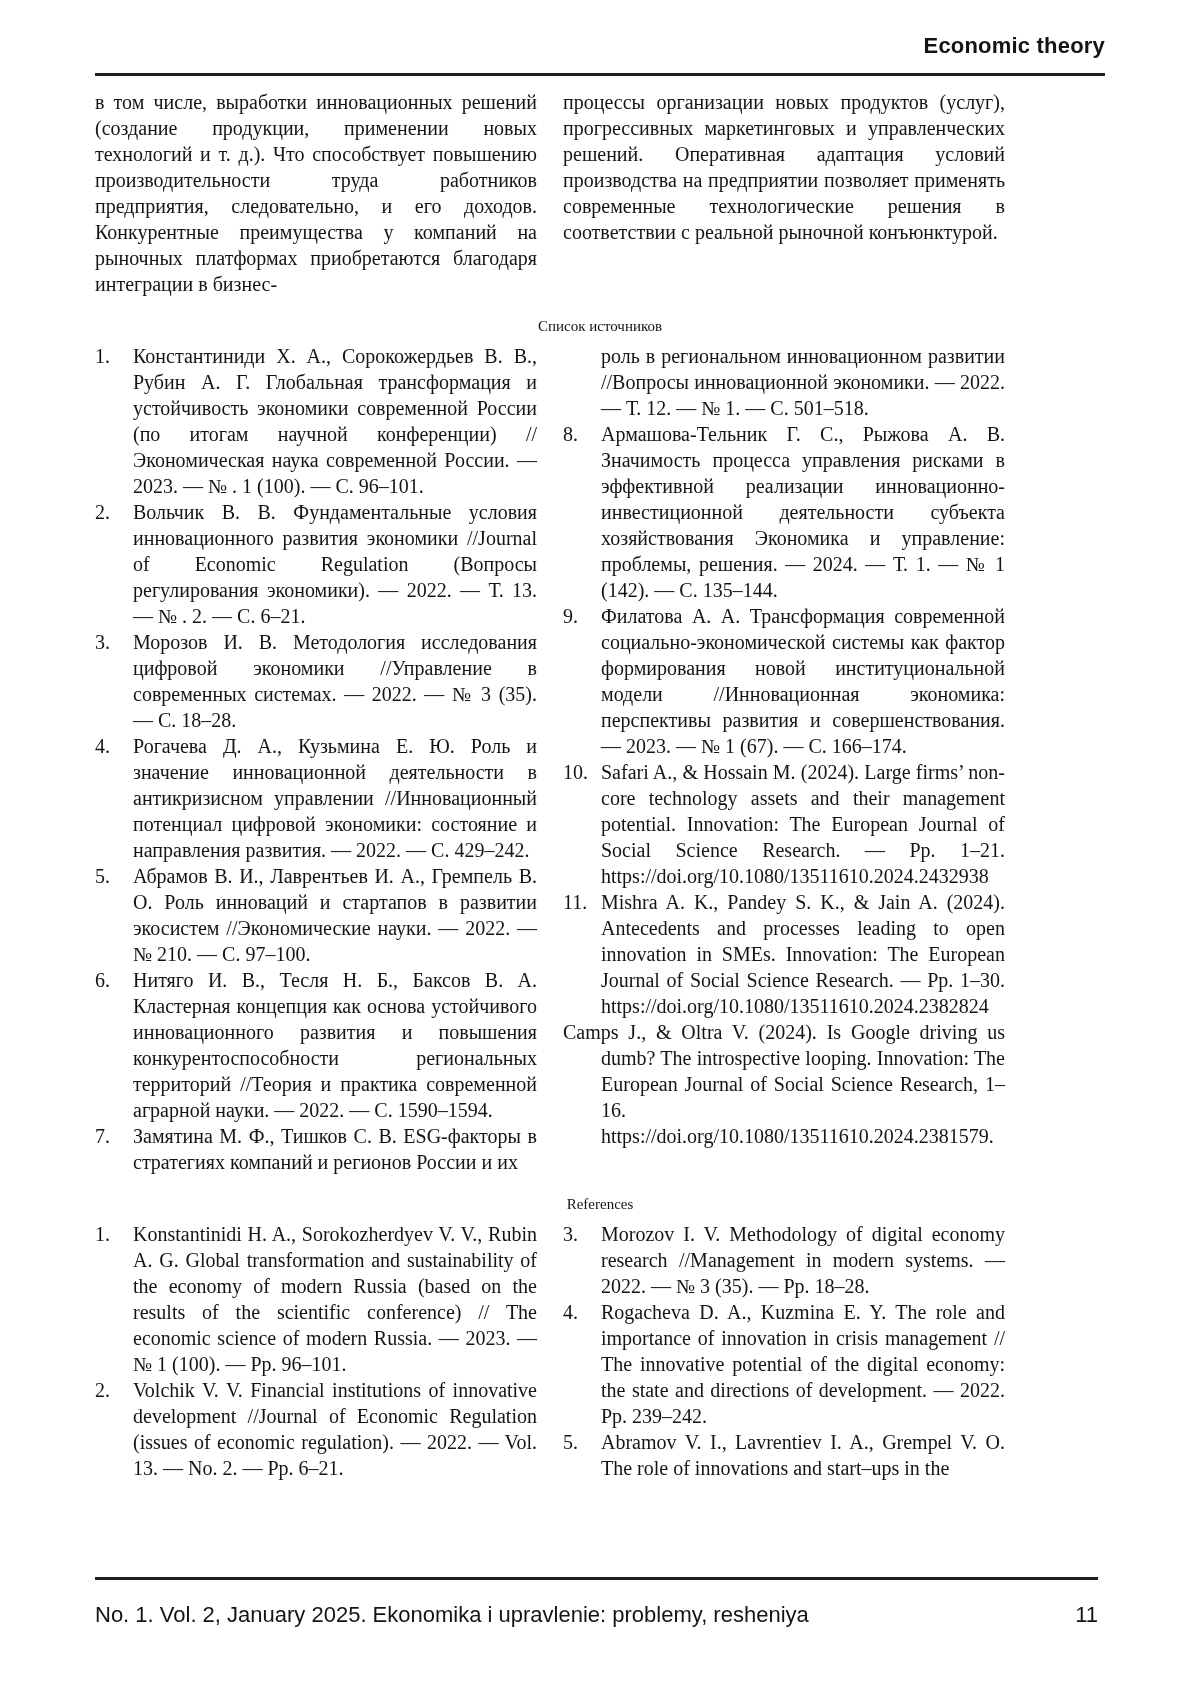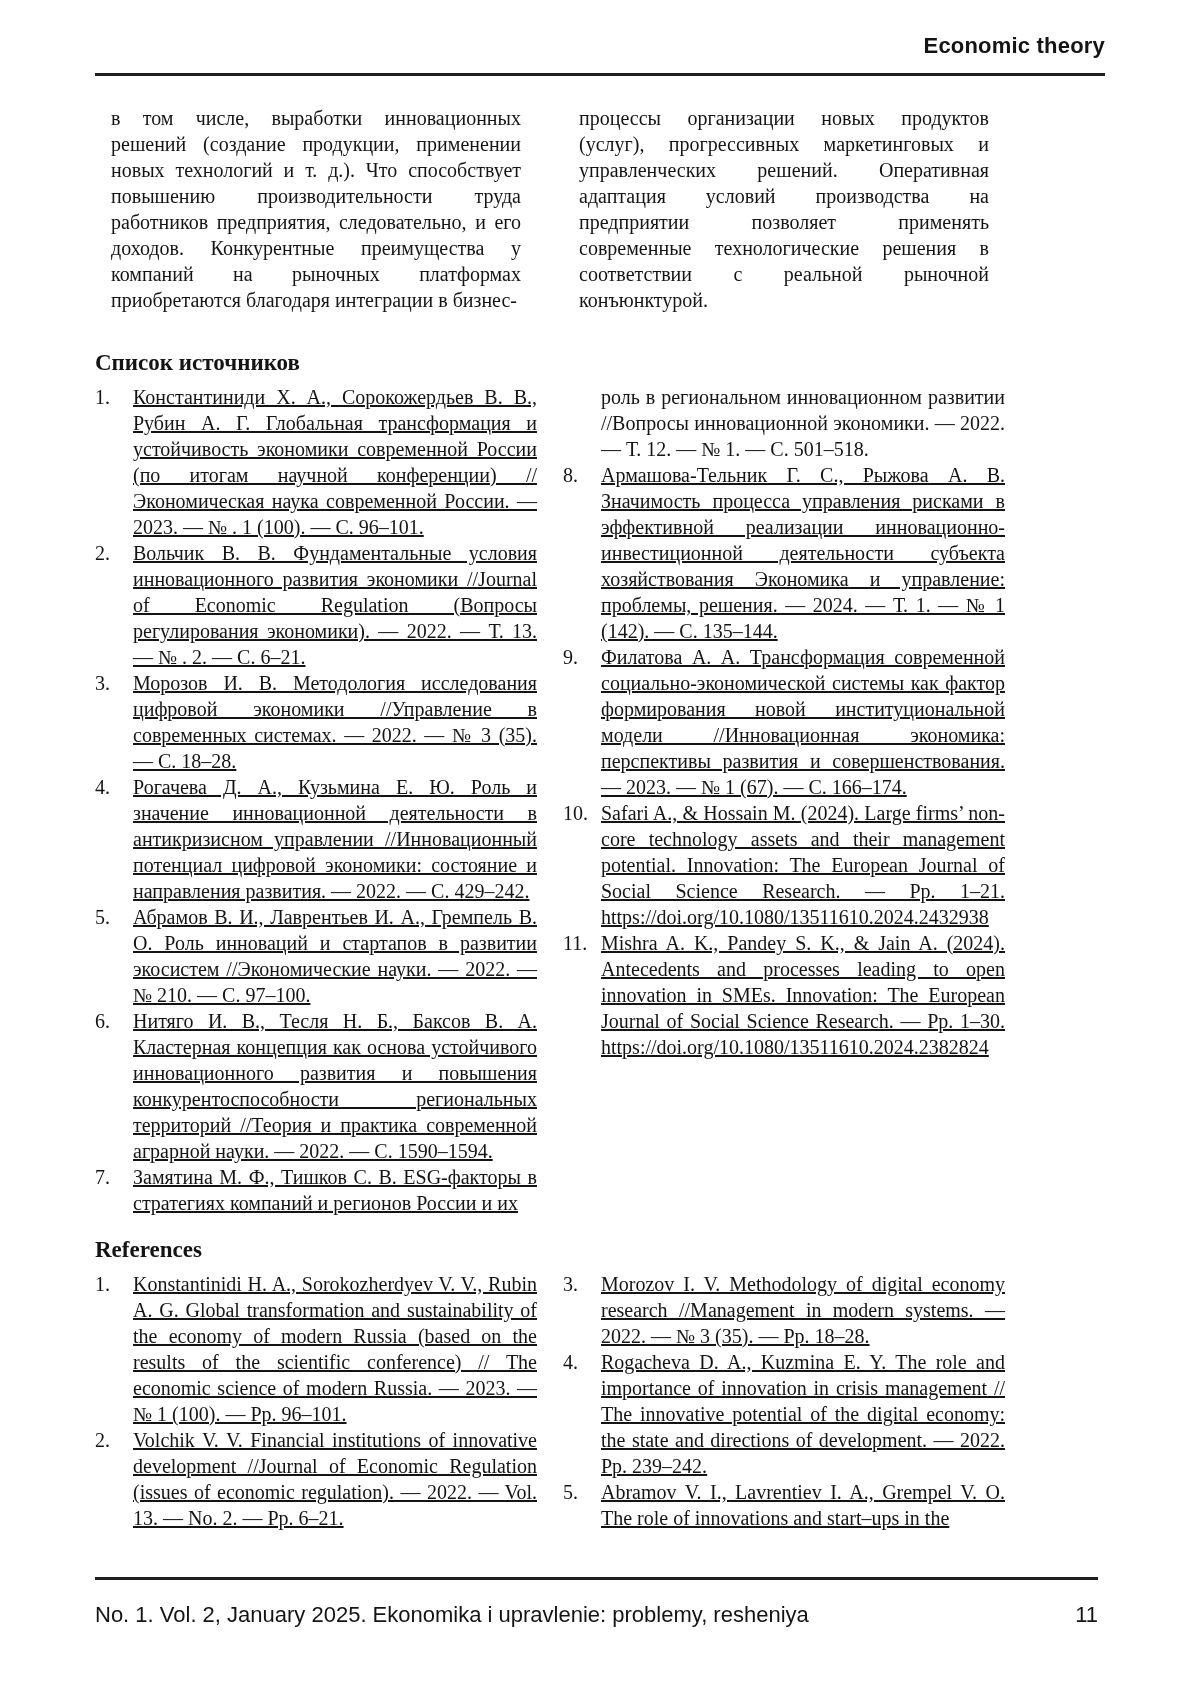--- a/index.html
+++ b/index.html
@@ -25,32 +25,32 @@
     margin:14px 0 0 0;
   }
 
   .twocol { display:flex; gap:26px; }
   .col {
     flex:0 0 442px; width:442px;
     font-size:20px; line-height:26px;
     text-align:justify;
   }
   .intro { margin-top:13px; }
-  .intro p { margin:16px; }
+  .intro p { margin:0; }
 
   .section-head {
-    text-align:left;
-    font-weight:bold;
-    font-size:23px;
+    text-align:center;
+    font-weight:normal;
+    font-size:15px;
     margin:21px 0 8px 0;
   }
 
   .ref { display:flex; }
   .ref .num { flex:0 0 38px; }
-  .ref .txt { flex:1; text-align:justify;text-decoration:underline; }
+  .ref .txt { flex:1; text-align:justify; }
   .ref-cont { margin-left:38px; text-align:justify; }
   .ref-hang { padding-left:38px; text-indent:-38px; text-align:justify; }
 
   .footer {
     position:absolute;
     left:95px; right:102px; top:1577px;
   }
   .footer-rule {
     border:none;
     border-top:3px solid #1f1f1f;
@@ -127,20 +127,21 @@
         <div class="txt">Филатова А. А. Трансформация современной социально-экономической системы как фактор формирования новой институциональной модели //Инновационная экономика: перспективы развития и совершенствования. — 2023. — № 1 (67). — С. 166–174.</div>
       </div>
       <div class="ref">
         <span class="num">10.</span>
         <div class="txt">Safari A., &amp; Hossain M. (2024). Large firms’ non-core technology assets and their management potential. Innovation: The European Journal of Social Science Research. — Pp. 1–21. https://doi.org/10.1080/13511610.2024.2432938</div>
       </div>
       <div class="ref">
         <span class="num">11.</span>
         <div class="txt">Mishra A. K., Pandey S. K., &amp; Jain A. (2024). Antecedents and processes leading to open innovation in SMEs. Innovation: The European Journal of Social Science Research. — Pp. 1–30. https://doi.org/10.1080/13511610.2024.2382824</div>
       </div>
+      <div class="ref-hang">Camps J., &amp; Oltra V. (2024). Is Google driving us dumb? The introspective looping. Innovation: The European Journal of Social Science Research, 1–16. https://doi.org/10.1080/13511610.2024.2381579.</div>
     </div>
   </div>
 
   <div class="section-head">References</div>
 
   <div class="twocol">
     <div class="col">
       <div class="ref">
         <span class="num">1.</span>
         <div class="txt">Konstantinidi H. A., Sorokozherdyev V. V., Rubin A. G. Global transformation and sustainability of the economy of modern Russia (based on the results of the scientific conference) // The economic science of modern Russia. — 2023. — № 1 (100). — Pp. 96–101.</div>

